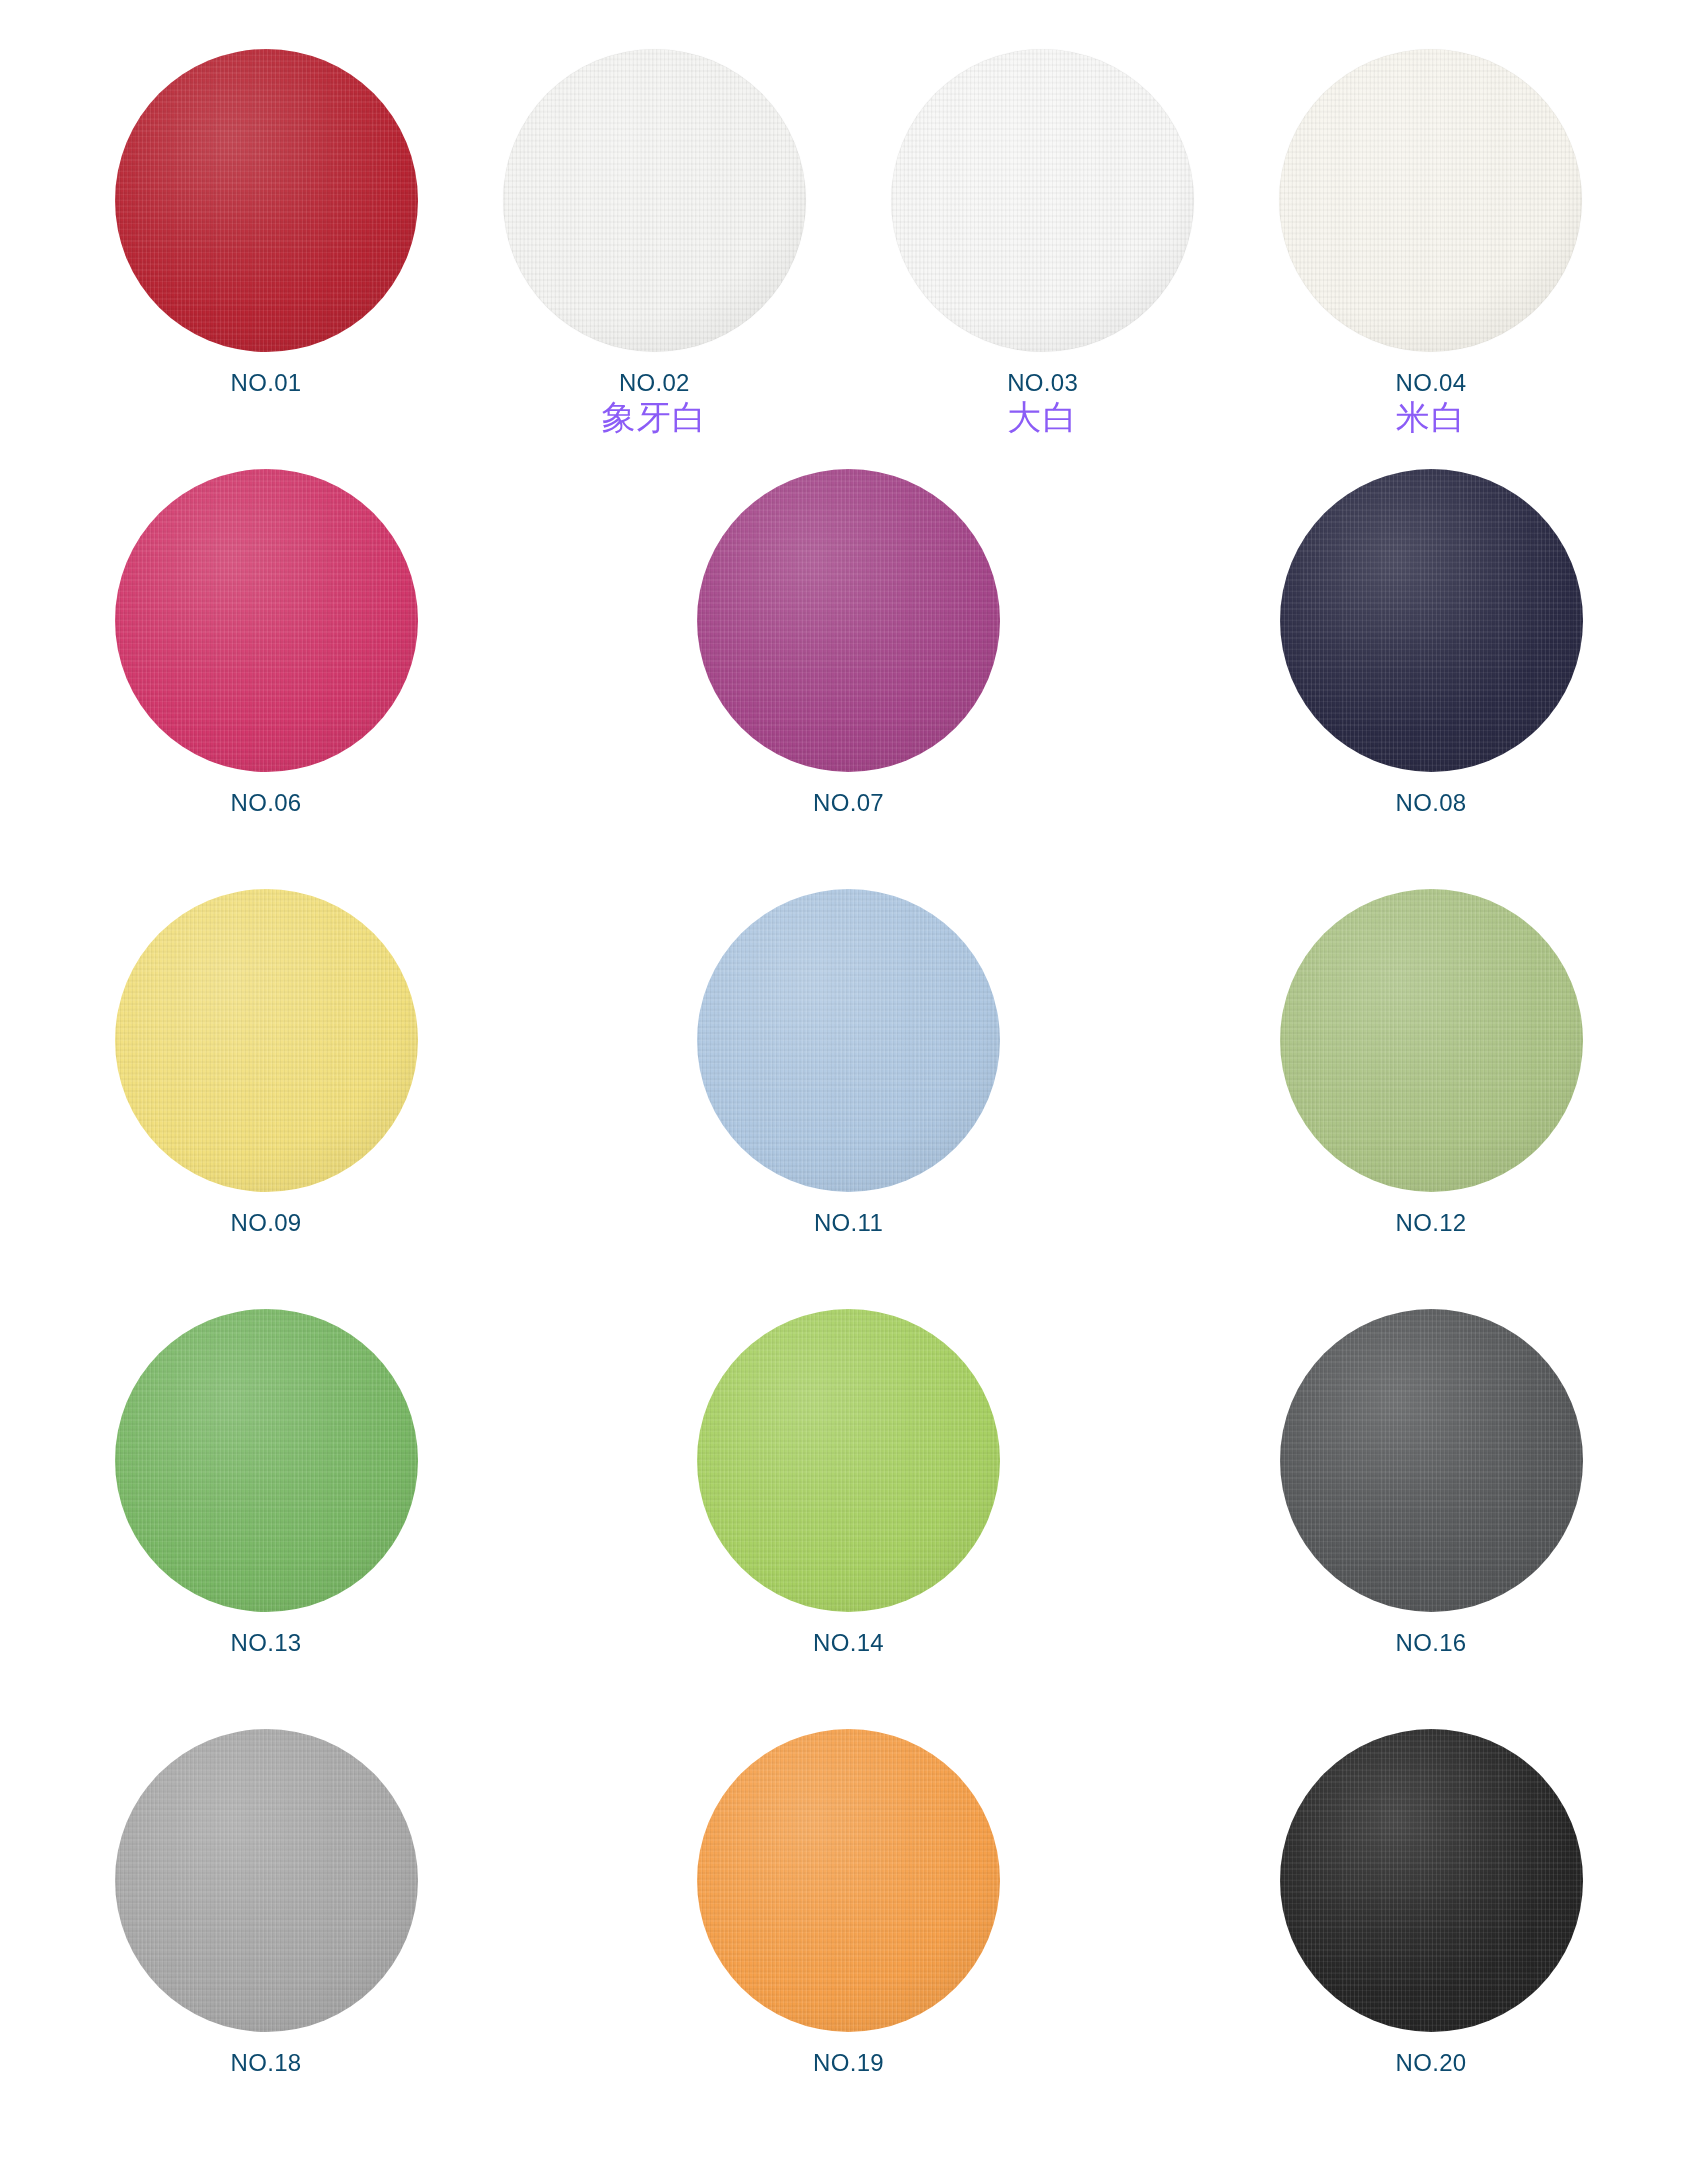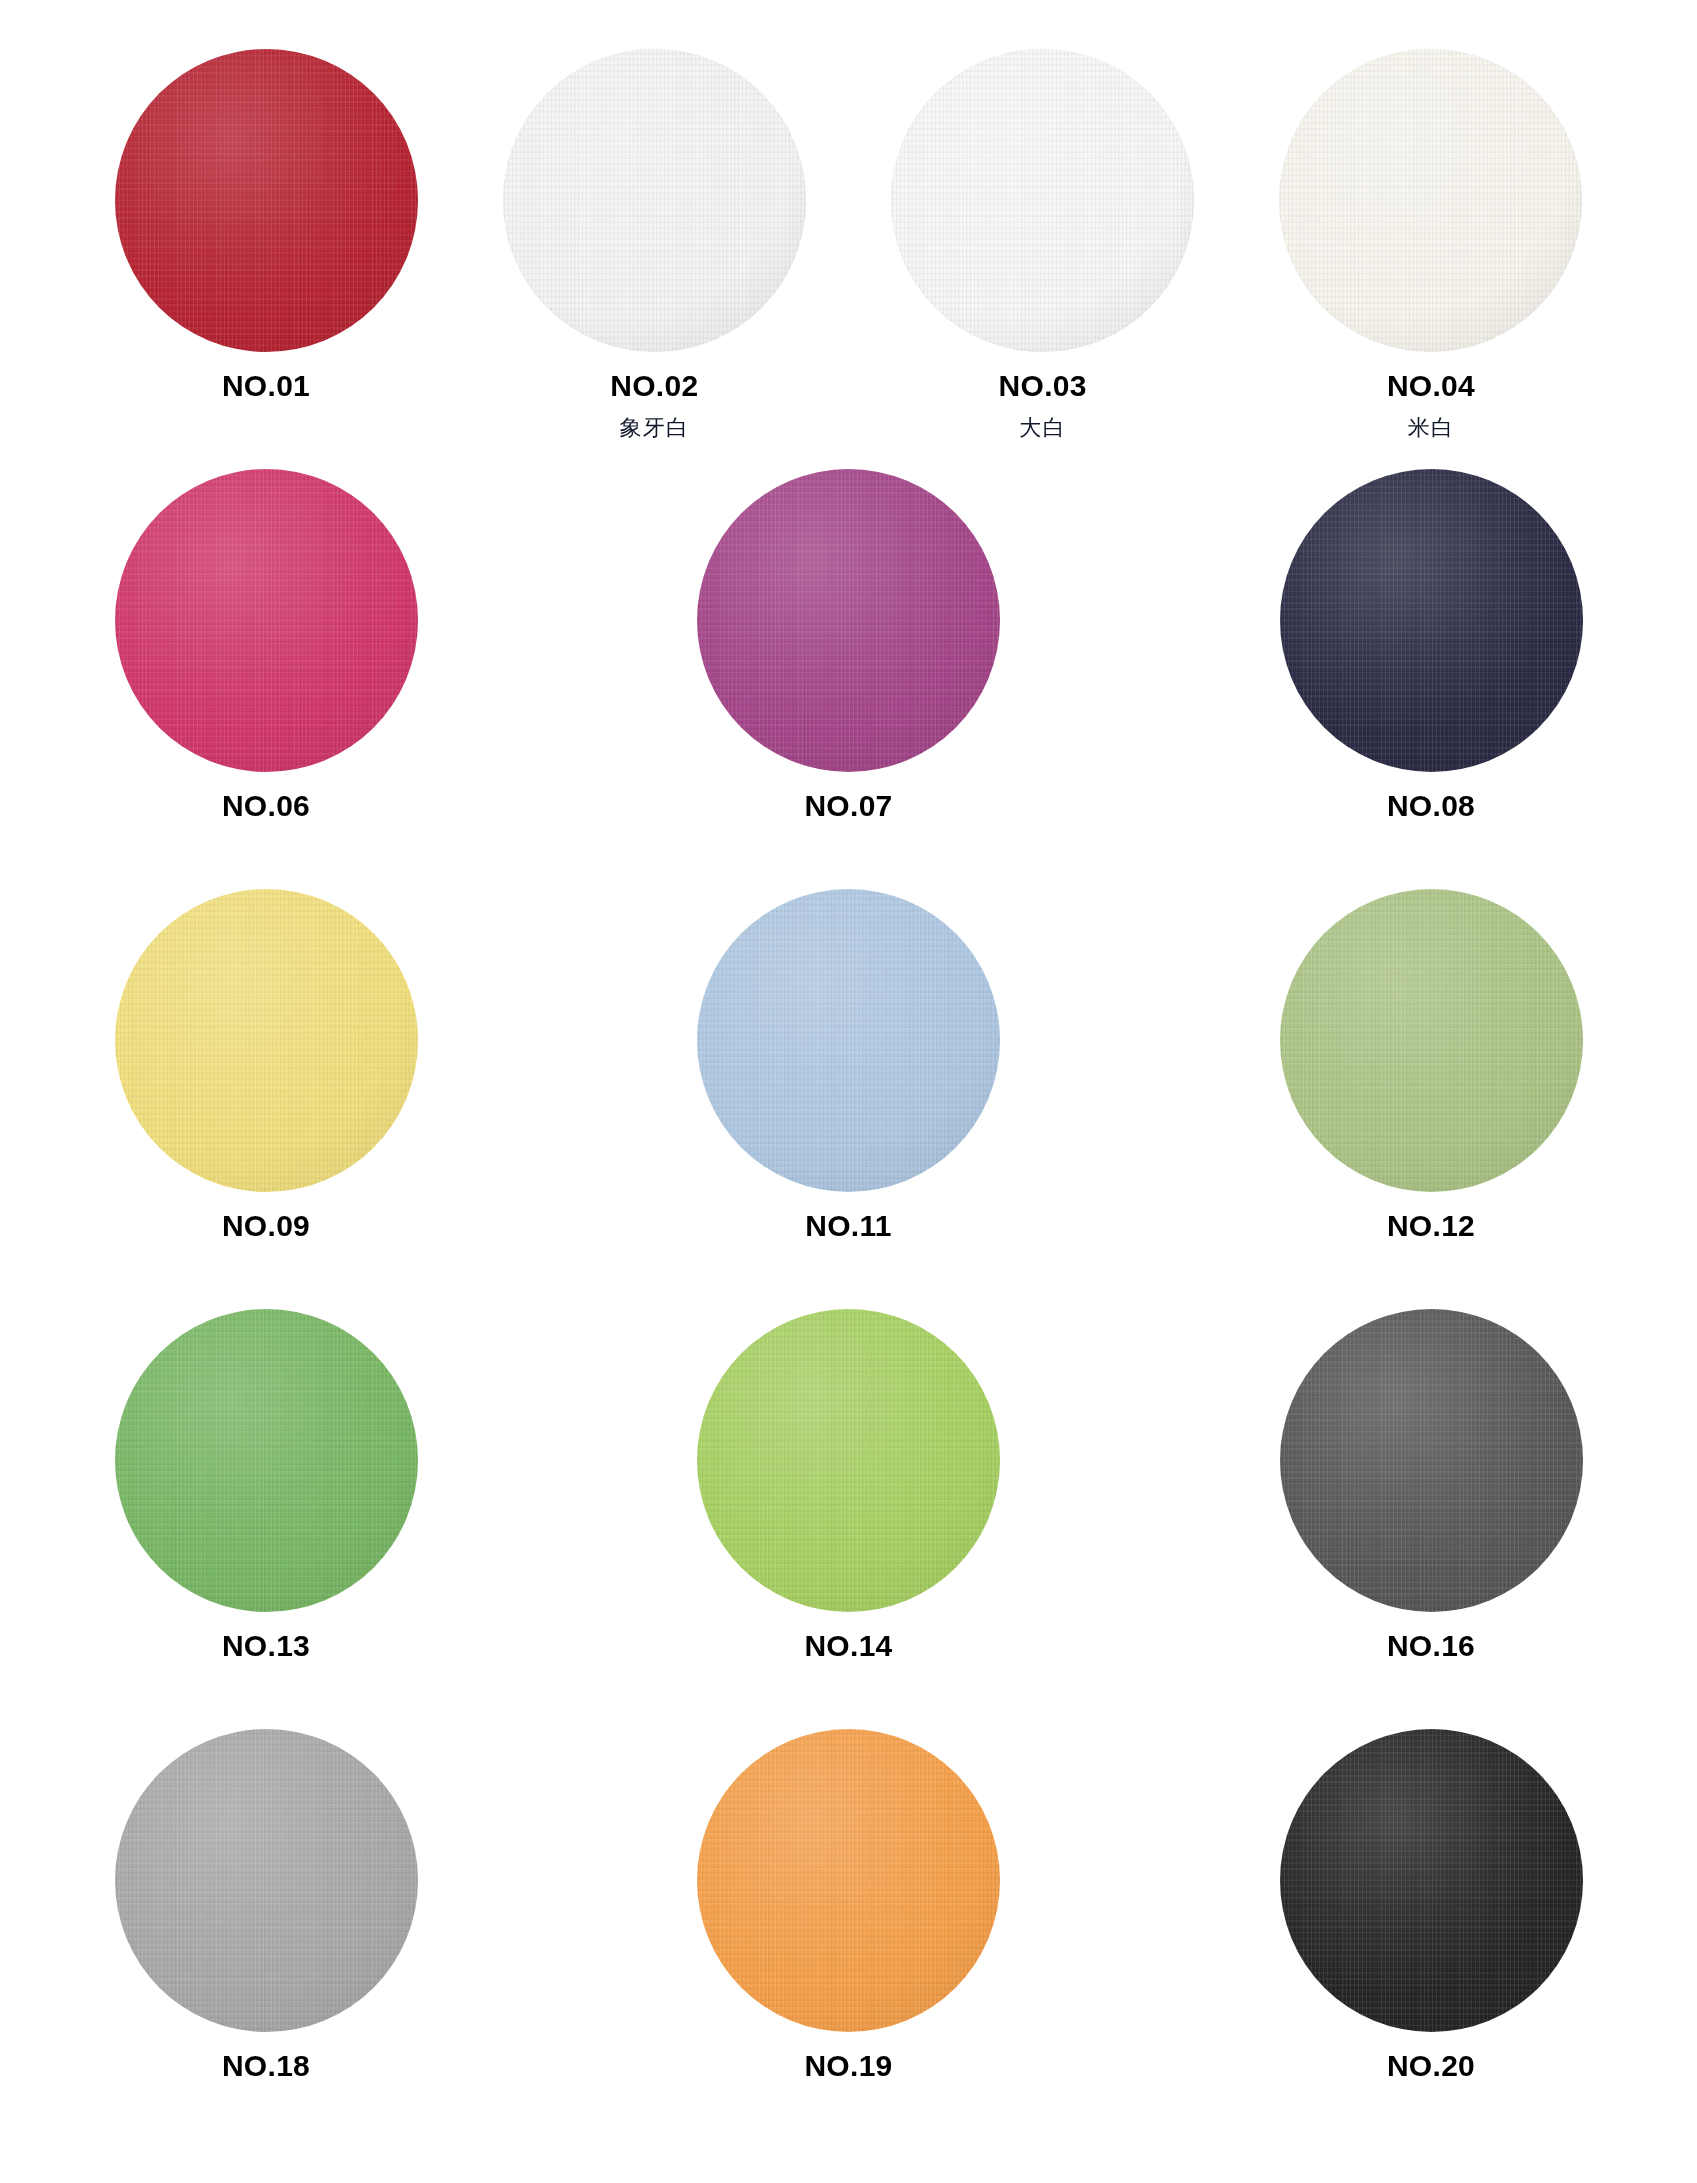--- a/index.html
+++ b/index.html
@@ -111,31 +111,31 @@
 
   .swatch-labels {
     margin-top: 11.7px;
     display: flex;
     flex-direction: column;
     align-items: center;
     line-height: 1.22;
   }
 
   .swatch-code {
-    font-size: 30px;
-    color: #000000;
+    font-size: 24px;
+    color: #0c4a6e;
     letter-spacing: 0.3px;
-    font-weight: 700;
+    font-weight: 400;
     white-space: nowrap;
   }
 
   .swatch-name-cn {
-    font-size: 22px;
-    color: #0f172a;
-    margin-top: 11px;
+    font-size: 34px;
+    color: #8b5cf6;
+    margin-top: 0;
     letter-spacing: 1.3px;
     white-space: nowrap;
   }
   .swatch-name-cn:empty {
     display: none;
   }
 </style>
 </head>
 <body style="background: rgb(255, 255, 255);">
 

